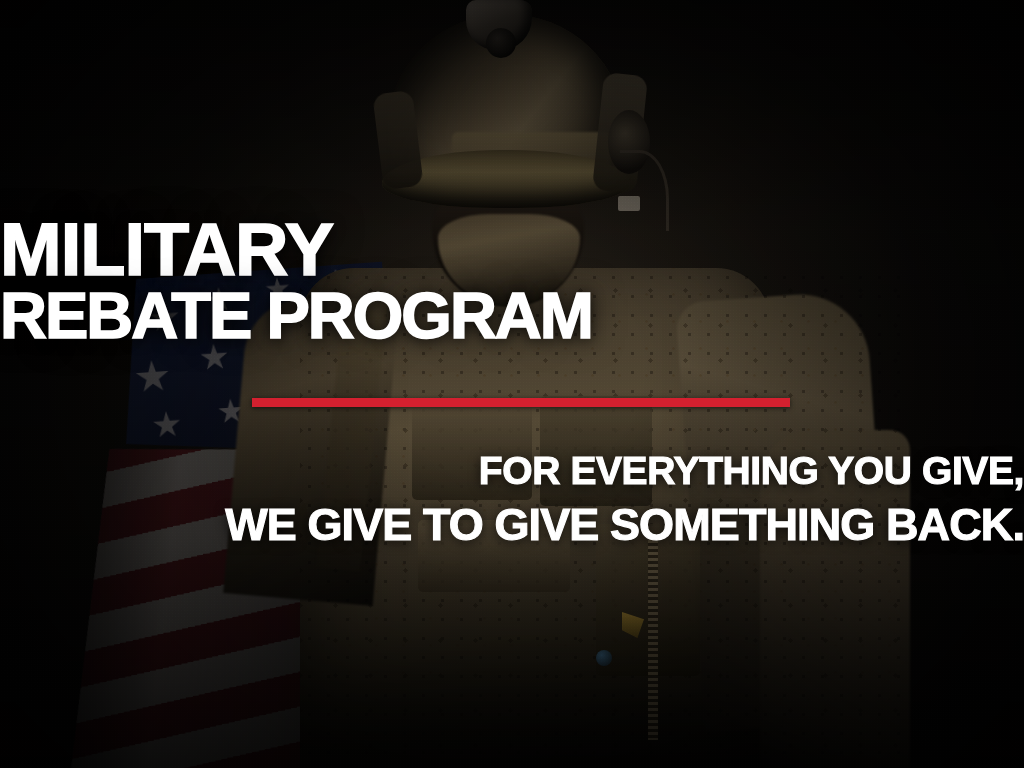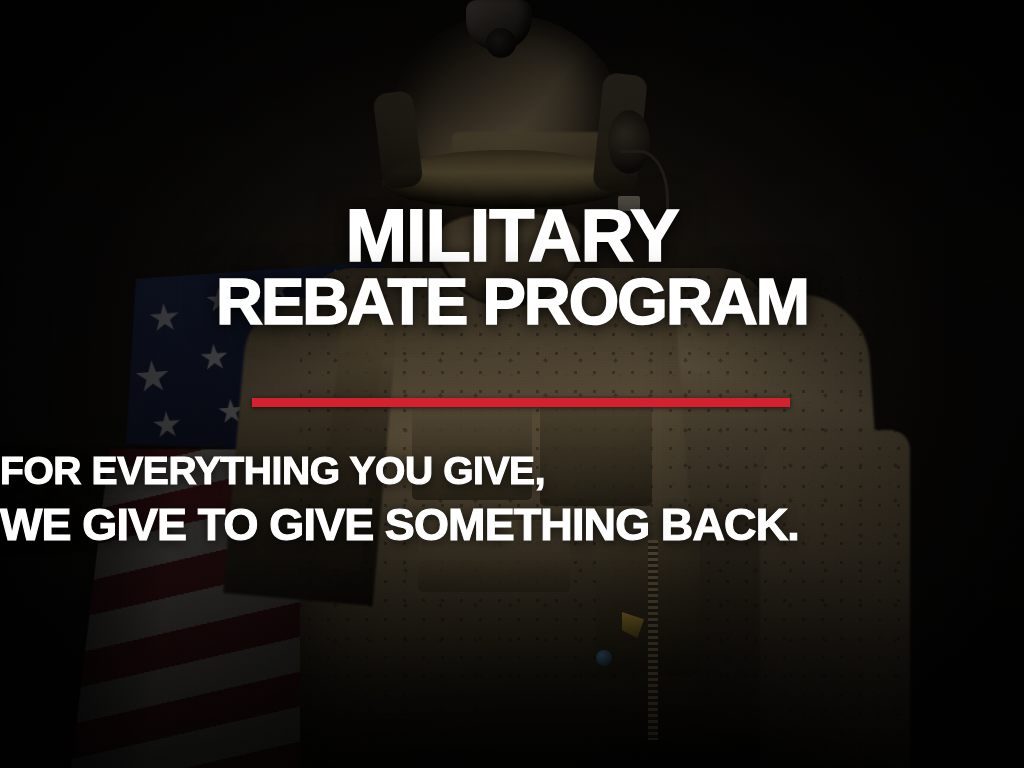--- a/index.html
+++ b/index.html
@@ -197,38 +197,38 @@
   .photo-grain{
     position:absolute;inset:0;opacity:.2;mix-blend-mode:overlay;
     background-image:radial-gradient(rgba(255,255,255,.18) .6px, transparent .8px);
     background-size:3px 3px;
   }
 
   
   .overlay{position:absolute;inset:0;}
 
   .headline{
-    position:absolute;left:0;right:0;top:200px;text-align:center;
+    position:absolute;left:0;right:0;top:214px;
     color:#ffffff;font-weight:bold;
     font-size:76px;line-height:.96;letter-spacing:-1px;
     font-family:"Liberation Sans",sans-serif;
     text-shadow:0 2px 14px rgba(0,0,0,.85), 0 0 32px rgba(0,0,0,.6);
     -webkit-text-stroke:1.6px #ffffff;
   }
   .headline .l1{display:block;font-size:74px;}
   .headline .l2{display:block;font-size:65px;letter-spacing:-2px;}
 
   .divider{
     position:absolute;left:252px;top:398px;width:538px;height:9px;
     background:#d4202f;
     box-shadow:0 1px 5px rgba(0,0,0,.6);
   }
 
   .subhead{
-    position:absolute;left:0;right:0;top:446px;text-align:left;
+    position:absolute;left:0;right:0;top:446px;text-align:right;
     color:#ffffff;font-weight:bold;
     font-size:41px;line-height:1.28;letter-spacing:-.4px;
     font-family:"Liberation Sans",sans-serif;
     text-shadow:0 2px 12px rgba(0,0,0,.85);
     -webkit-text-stroke:1.1px #ffffff;
   }
   .subhead .s1{display:block;font-size:39px;}
   .subhead .s2{display:block;font-size:45px;letter-spacing:-.9px;}
 </style>
 </head>

